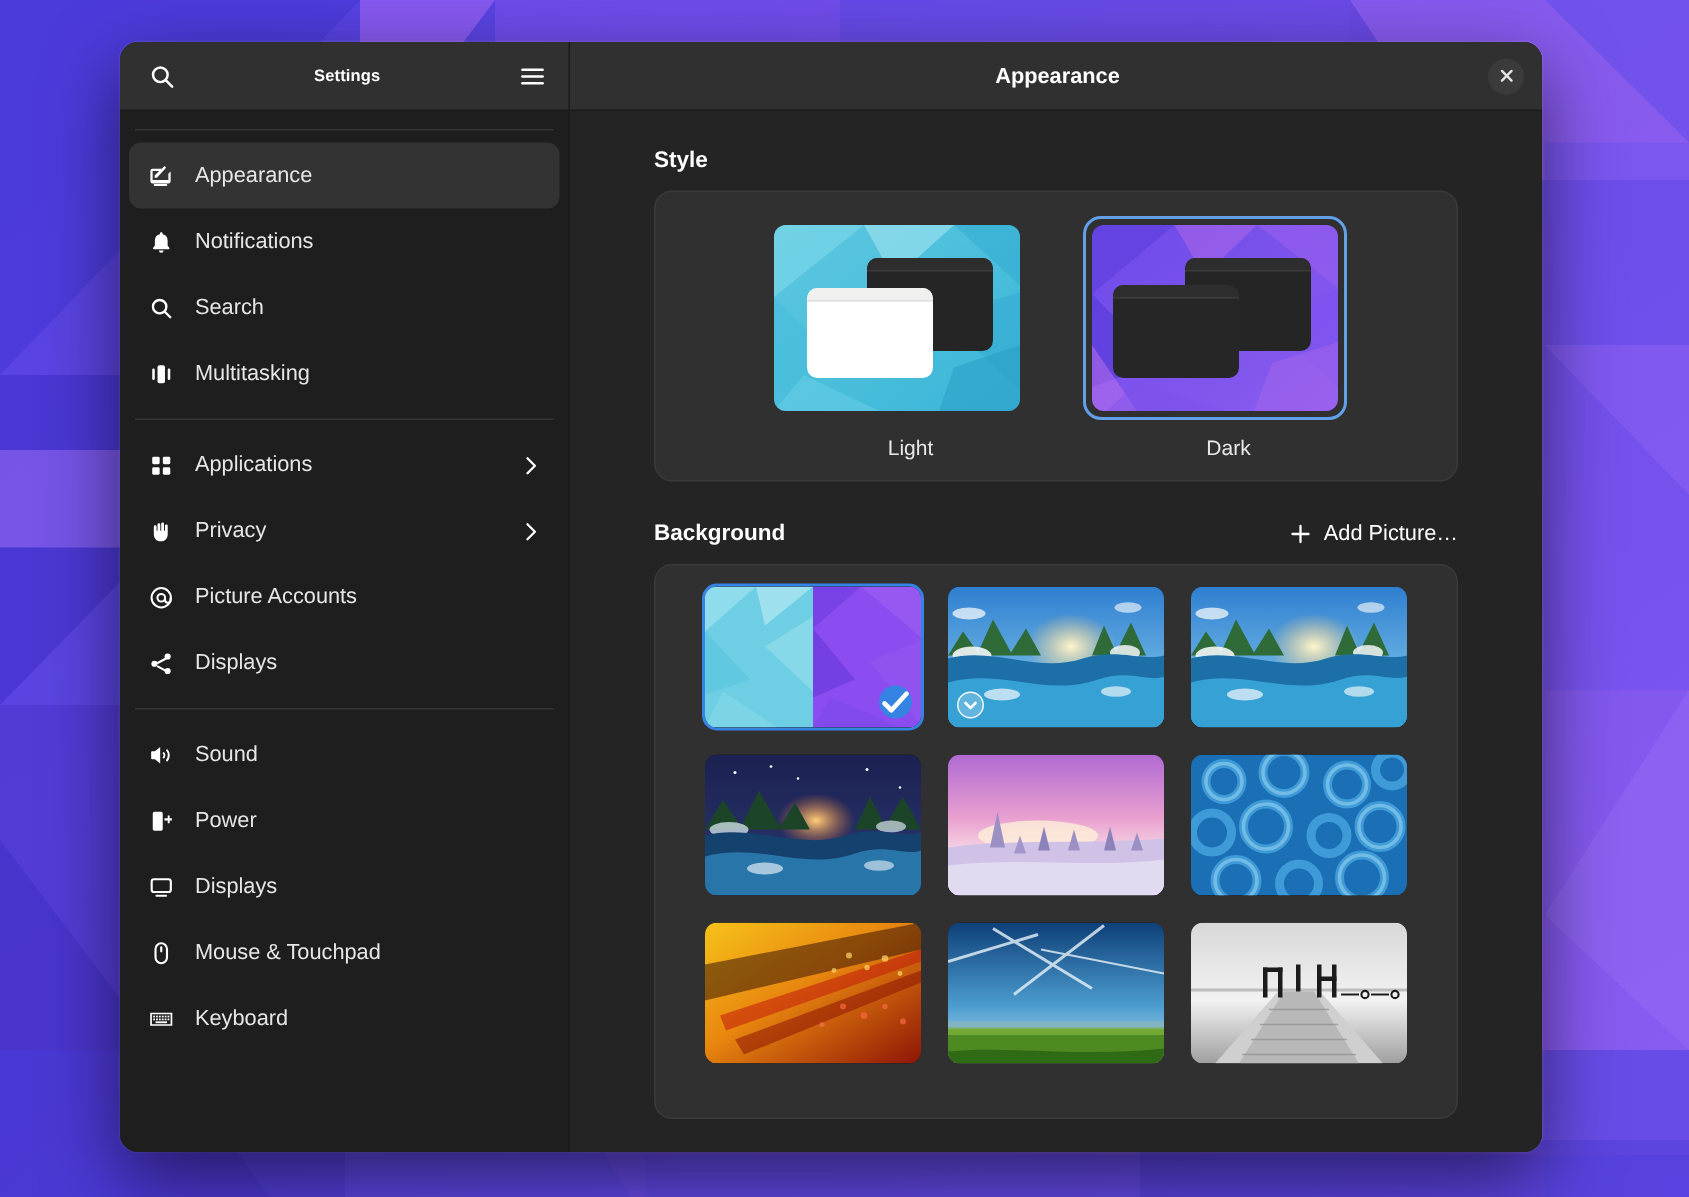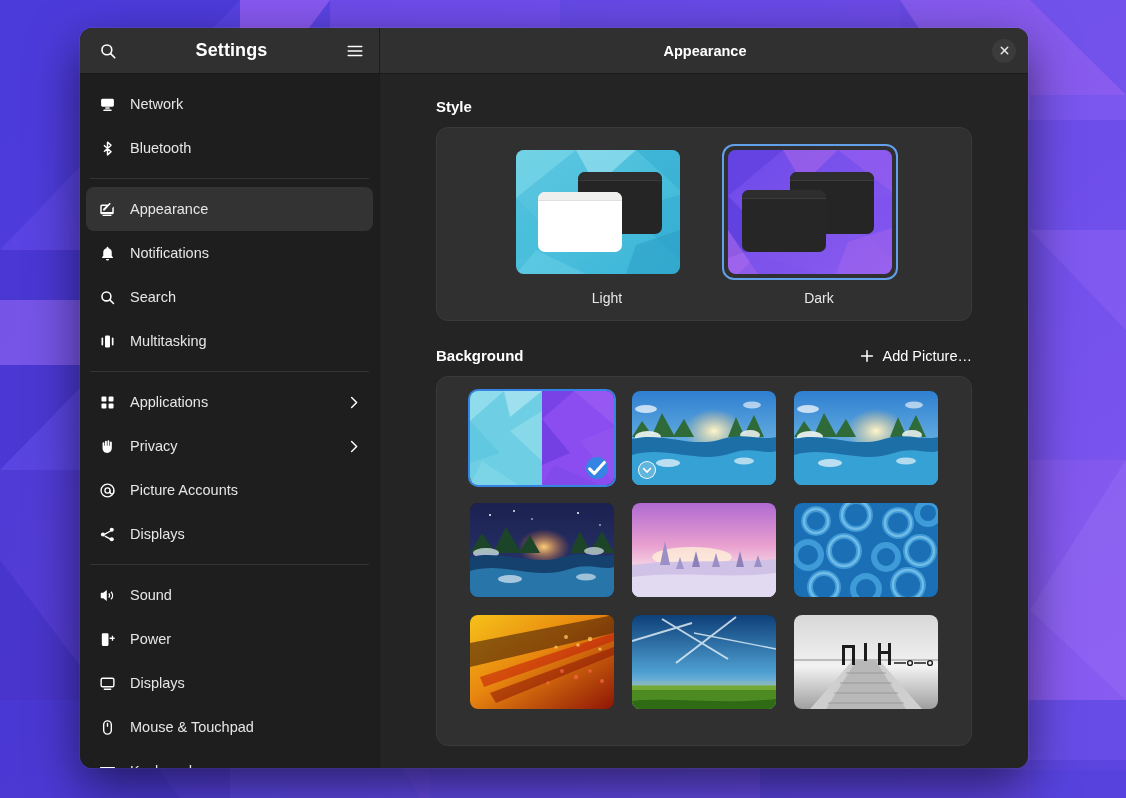--- a/index.html
+++ b/index.html
@@ -49,21 +49,21 @@
     display: flex;
     align-items: center;
     padding: 0 10px 0 14px;
     border-right: 1px solid #1b1b1b;
     position: relative;
   }
   .hb-title {
     flex: 1;
     text-align: center;
     color: #ffffff;
-    font-size: 18px;
+    font-size: 11px;
     font-weight: bold;
     letter-spacing: .1px;
   }
   .hb-main {
     flex: 1;
     display: flex;
     align-items: center;
     padding: 0 12px 0 14px;
     position: relative;
   }
@@ -310,40 +310,20 @@
           <line x1="5" y1="5" x2="19" y2="19"></line>
             <line x1="19" y1="5" x2="5" y2="19"></line>
         </svg>
       </div>
     </div>
   </div>
 
   <div class="body-split">
 
     <div id="sidebar">
-        <div class="side-group">
-          <div class="side-item">
-            <span class="s-icon">
-              <svg width="17" height="17" viewBox="0 0 24 24" fill="currentColor">
-                <rect x="3" y="4" width="18" height="11" rx="2"></rect>
-                <rect x="9" y="16" width="6" height="2"></rect>
-                <rect x="6" y="19" width="12" height="2" rx="1"></rect>
-              </svg>
-            </span>
-            <span class="s-label">Network</span>
-          </div>
-          <div class="side-item">
-            <span class="s-icon">
-              <svg width="17" height="17" viewBox="0 0 24 24" fill="none" stroke="currentColor" stroke-width="2.1" stroke-linejoin="round">
-                <path d="M7 7.5 17 16.5 12 21V3l5 4.5L7 16.5"></path>
-              </svg>
-            </span>
-            <span class="s-label">Bluetooth</span>
-          </div>
-        </div>
         <div class="side-sep"></div>
         <div class="side-group">
           <div class="side-item selected">
             <span class="s-icon">
               <svg width="18" height="18" viewBox="0 0 24 24" fill="currentColor">
                 <path d="M3 8a2 2 0 0 1 2-2h8.2l2.4-2.4 1.4 1.4L8.8 14h-2v-2l4-4H5v8h14v-5.5l2-2V17a2 2 0 0 1-2 2H5a2 2 0 0 1-2-2z"></path>
                 <rect x="6" y="19.6" width="12" height="1.8" rx=".9"></rect>
               </svg>
             </span>
             <span class="s-label">Appearance</span>

